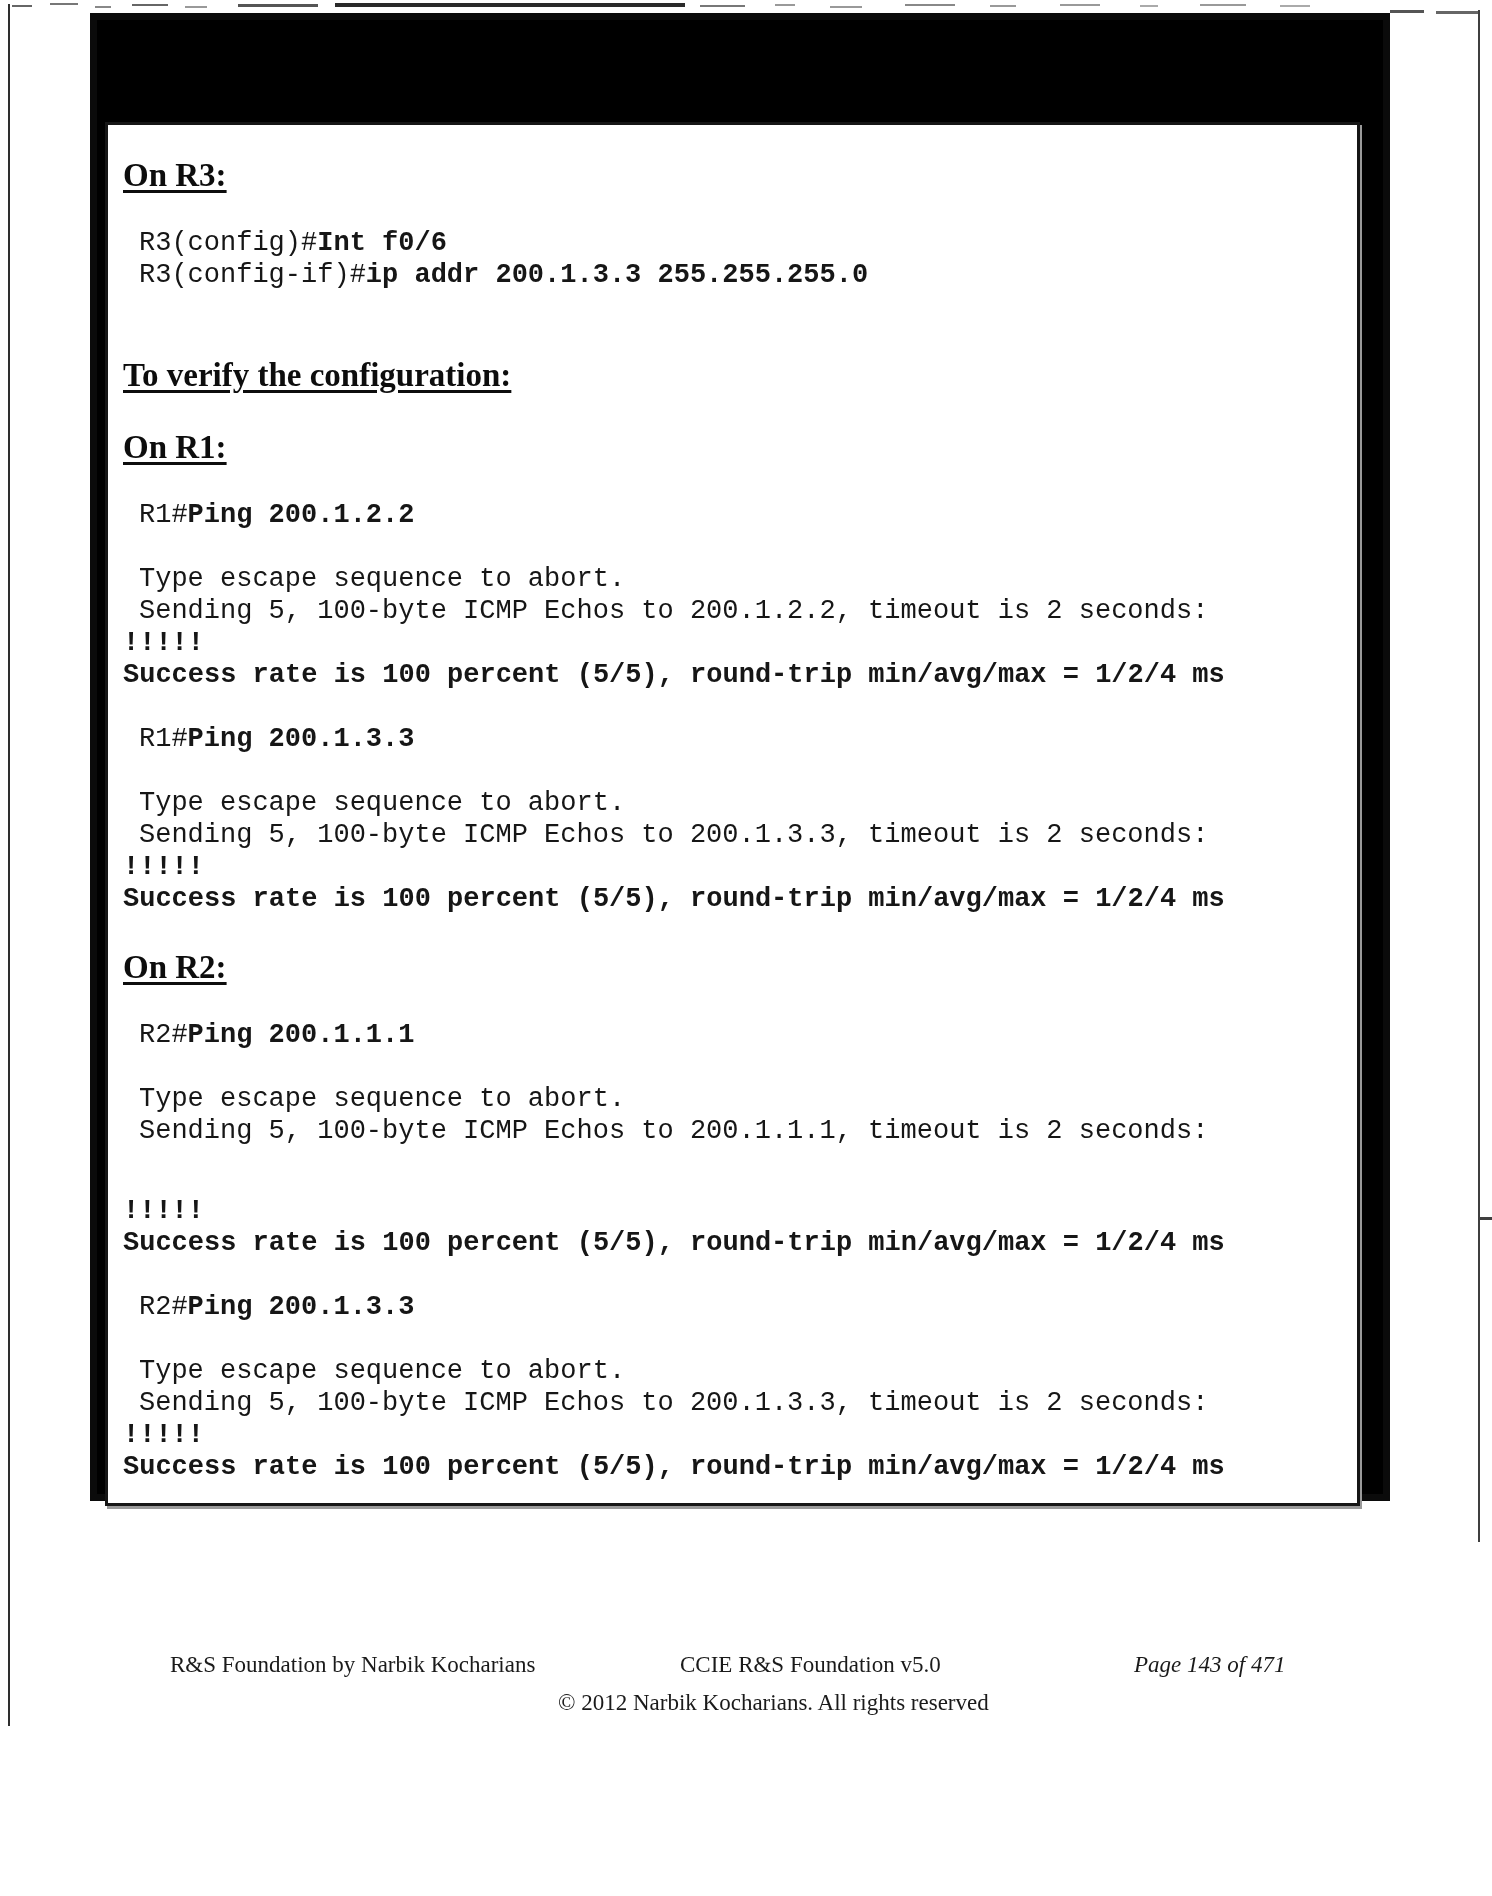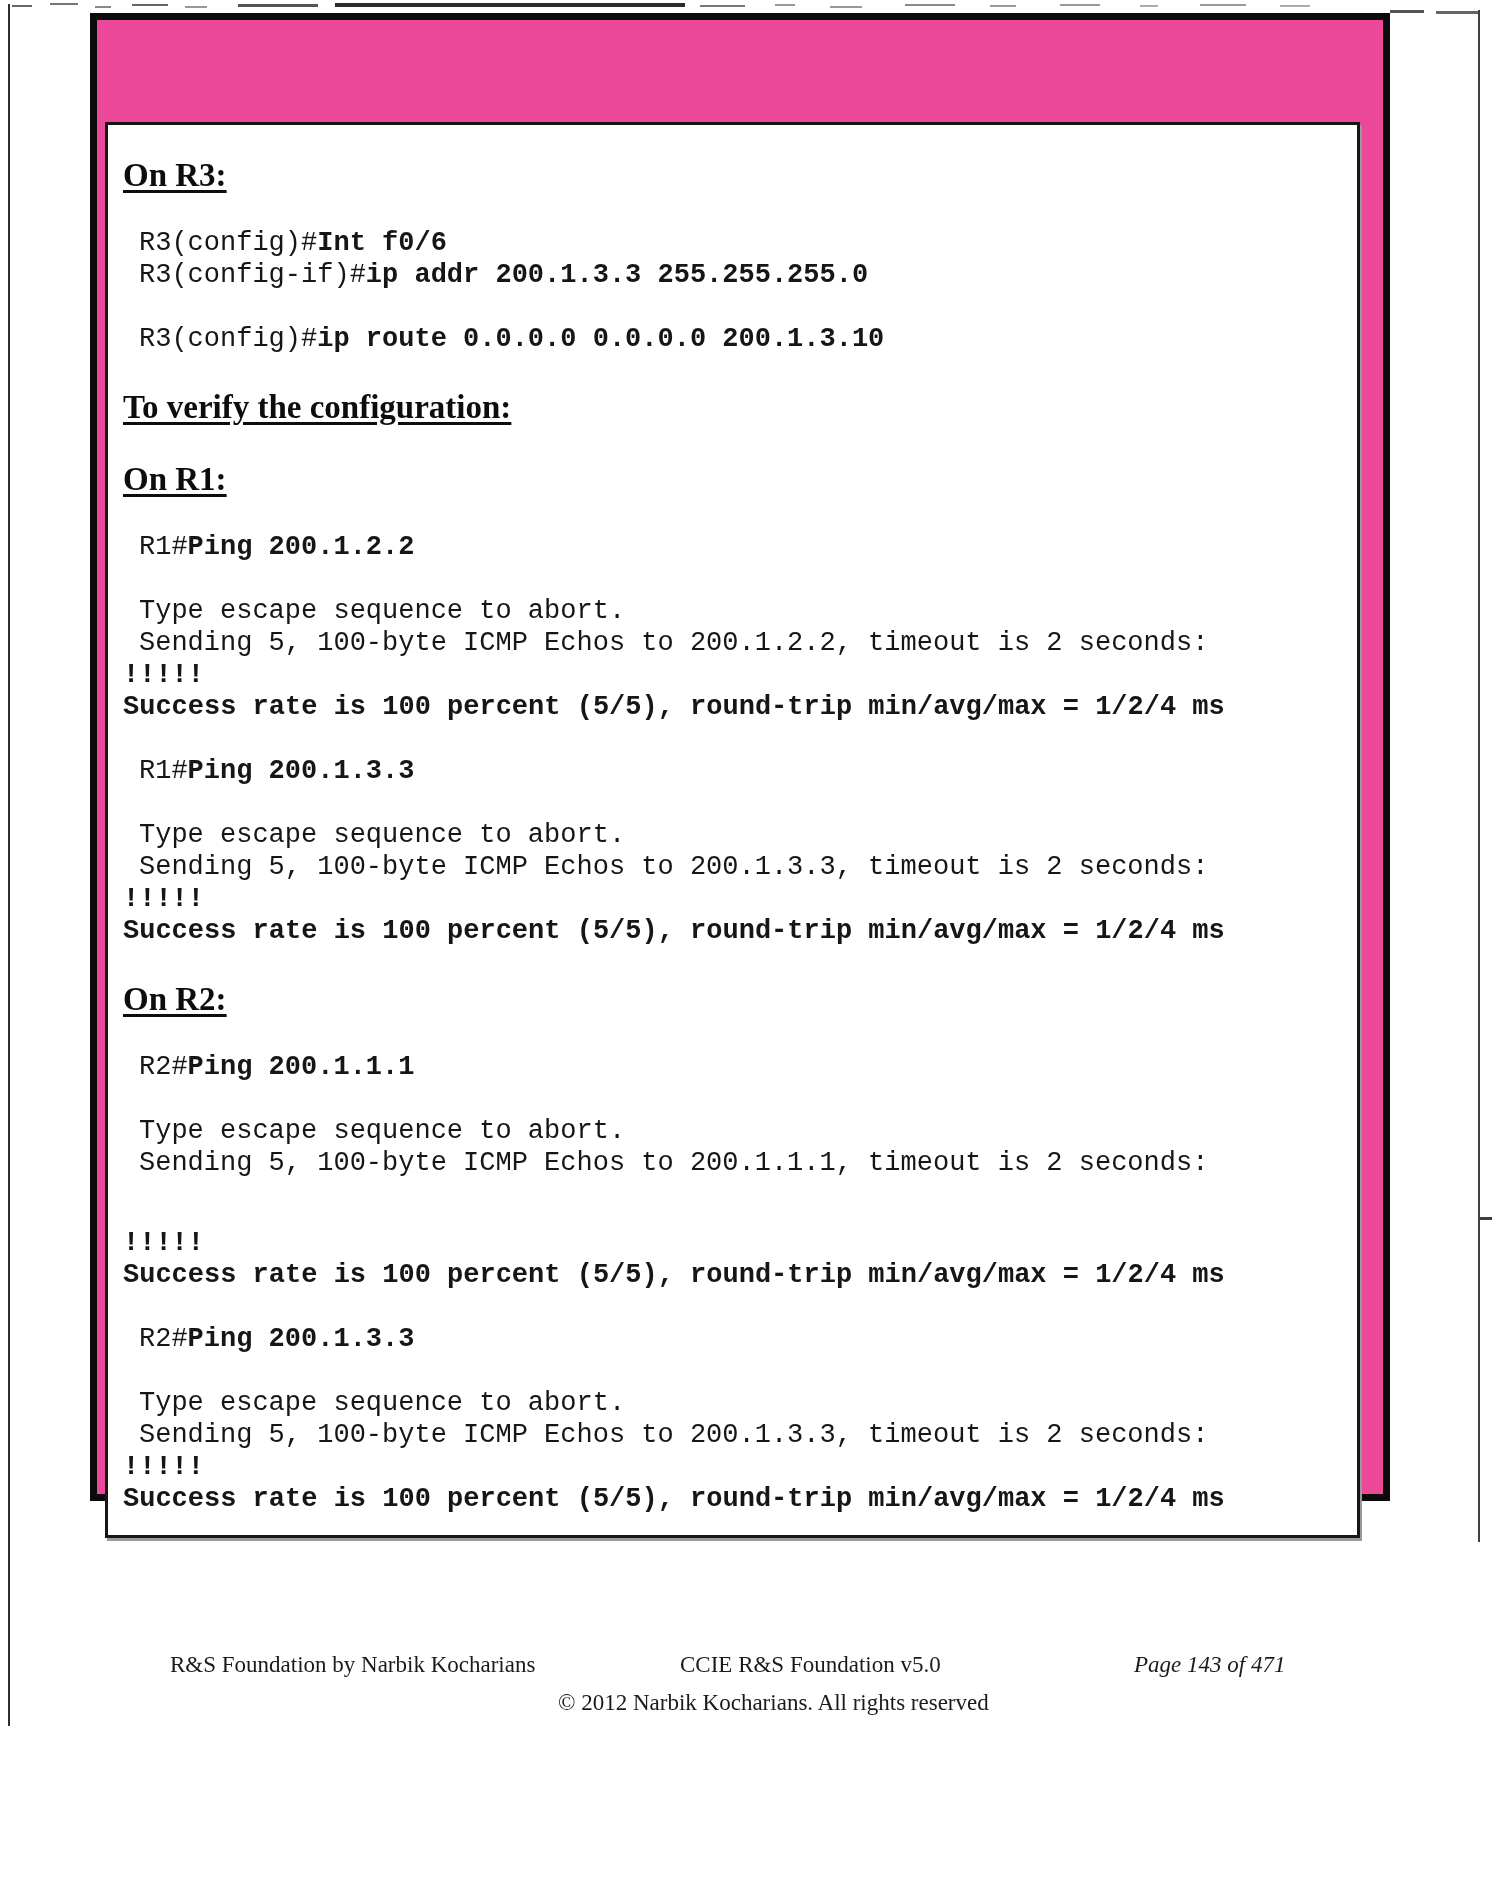--- a/index.html
+++ b/index.html
@@ -17,21 +17,21 @@
   .edge-right  { left: 1478px; top: 10px;   width: 2px;  height: 1532px; background: #3f3f3f; }
   .edge-tick   { left: 1478px; top: 1217px; width: 14px; height: 3px;    background: #3f3f3f; }
 
   
   .outer-box {
     position: absolute;
     left: 90px; top: 13px;
     width: 1300px; height: 1488px;
     box-sizing: border-box;
     border: 7px solid #0b0b0b;
-    background: #ec4899;
+    background: #000000;
   }
   .inner-box {
     position: absolute;
     left: 8px; top: 102px;
     width: 1255px;
     box-sizing: border-box;
     border: 3px solid #161616;
     box-shadow: 2px 3px 0 0 #9a9a9a;
     background: #ffffff;
     padding: 30px 14px 20px 15px;
@@ -103,21 +103,20 @@
 
 <div class="outer-box">
 
   <div class="inner-box">
     <div id="terminal-lines">
         <div class="heading"><span class="heading-text">On R3:</span></div>
         <div class="blank" style="height: 32px;"></div>
         <div class="code-line"><span class="r">R3(config)#</span><span class="b">Int f0/6</span></div>
         <div class="code-line"><span class="r">R3(config-if)#</span><span class="b">ip addr 200.1.3.3 255.255.255.0</span></div>
         <div class="blank" style="height: 32px;"></div>
-        <div class="code-line"><span class="r">R3(config)#</span><span class="b">ip route 0.0.0.0 0.0.0.0 200.1.3.10</span></div>
         <div class="blank" style="height: 32px;"></div>
         <div class="heading"><span class="heading-text">To verify the configuration:</span></div>
         <div class="blank" style="height: 32px;"></div>
         <div class="heading"><span class="heading-text">On R1:</span></div>
         <div class="blank" style="height: 32px;"></div>
         <div class="code-line"><span class="r">R1#</span><span class="b">Ping 200.1.2.2</span></div>
         <div class="blank" style="height: 32px;"></div>
         <div class="code-line"><span class="r">Type escape sequence to abort.</span></div>
         <div class="code-line"><span class="r">Sending 5, 100-byte ICMP Echos to 200.1.2.2, timeout is 2 seconds:</span></div>
         <div class="code-line"><span class="b">!!!!!</span></div>

